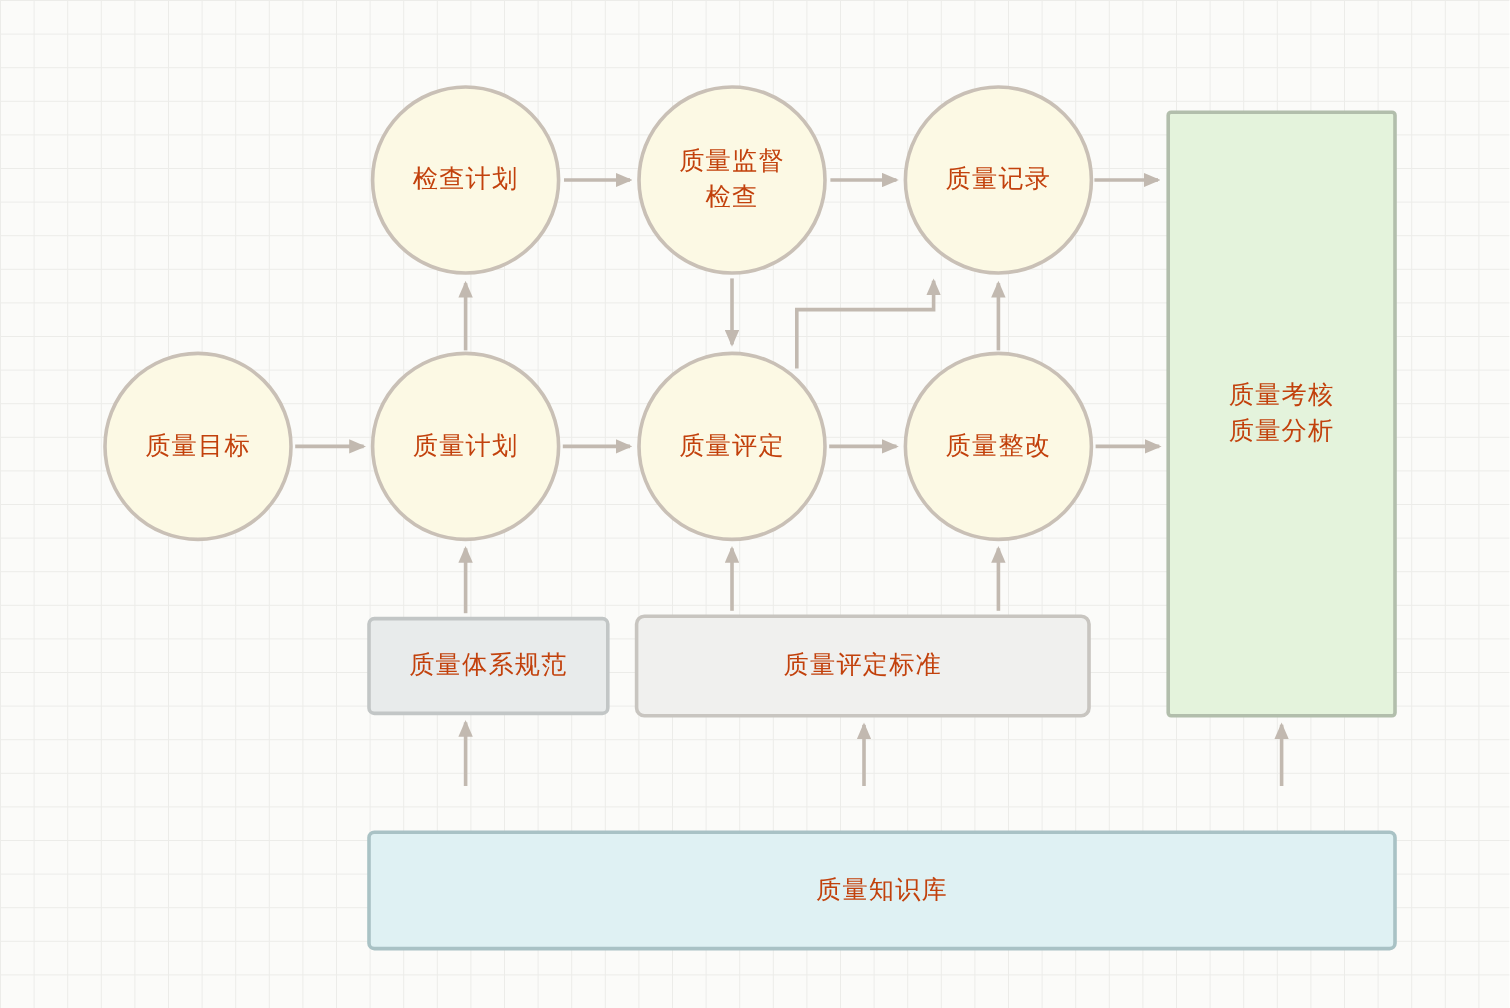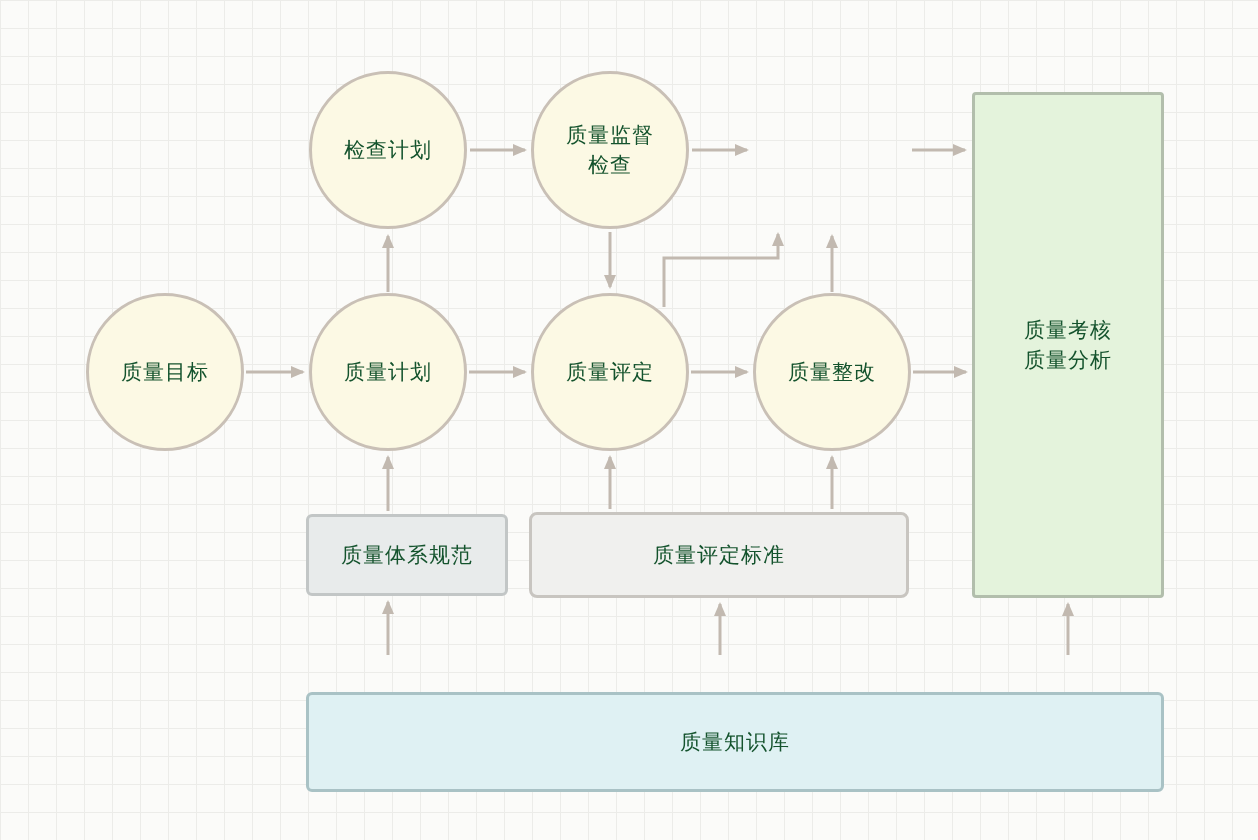--- a/index.html
+++ b/index.html
@@ -7,21 +7,21 @@
     position: relative;
     width: 1258px;
     height: 840px;
     overflow: hidden;
     background-color: #fbfbf9;
     background-image:
       linear-gradient(#ecece9 1px, transparent 1px),
       linear-gradient(90deg, #ecece9 1px, transparent 1px);
     background-size: 28px 28px;
     font-family: "Liberation Sans", sans-serif;
-    color: #14532d;
+    color: #c2410c;
   }
   .node {
     position: absolute;
     display: flex;
     align-items: center;
     justify-content: center;
     text-align: center;
     font-size: 21px;
     line-height: 1.45;
     white-space: pre-line;
@@ -114,20 +114,23 @@
 
   <div class="node circle" id="node-inspection-plan">
     <span>检查计划</span>
   </div>
 
   <div class="node circle" id="node-supervision-inspection">
     <span>质量监督
 检查</span>
   </div>
 
+  <div class="node circle" id="node-quality-record">
+    <span>质量记录</span>
+  </div>
 
   <div class="node circle" id="node-quality-objective">
     <span>质量目标</span>
   </div>
 
   <div class="node circle" id="node-quality-plan">
     <span>质量计划</span>
   </div>
 
   <div class="node circle" id="node-quality-assessment">

